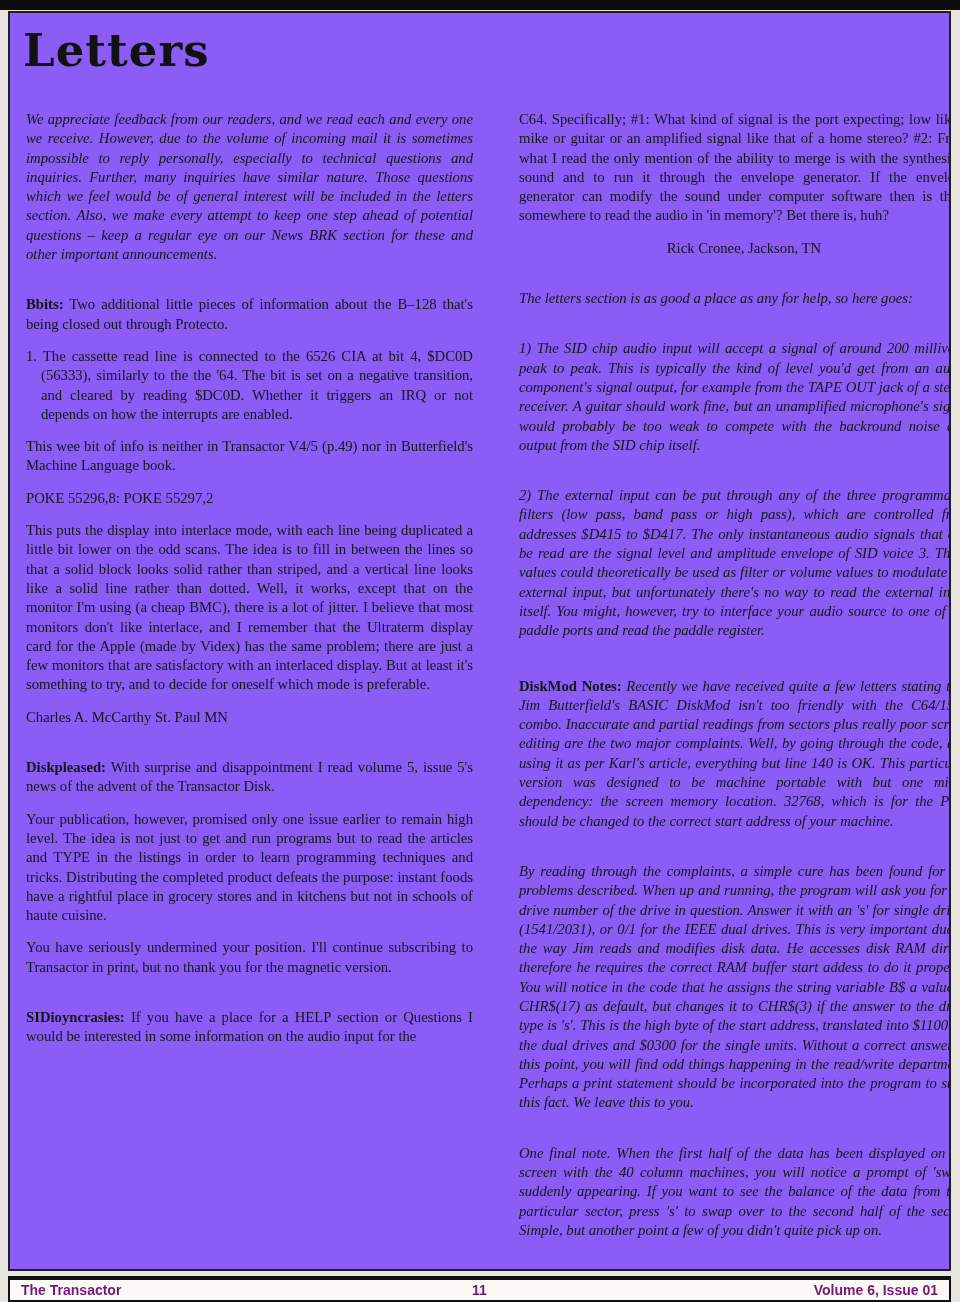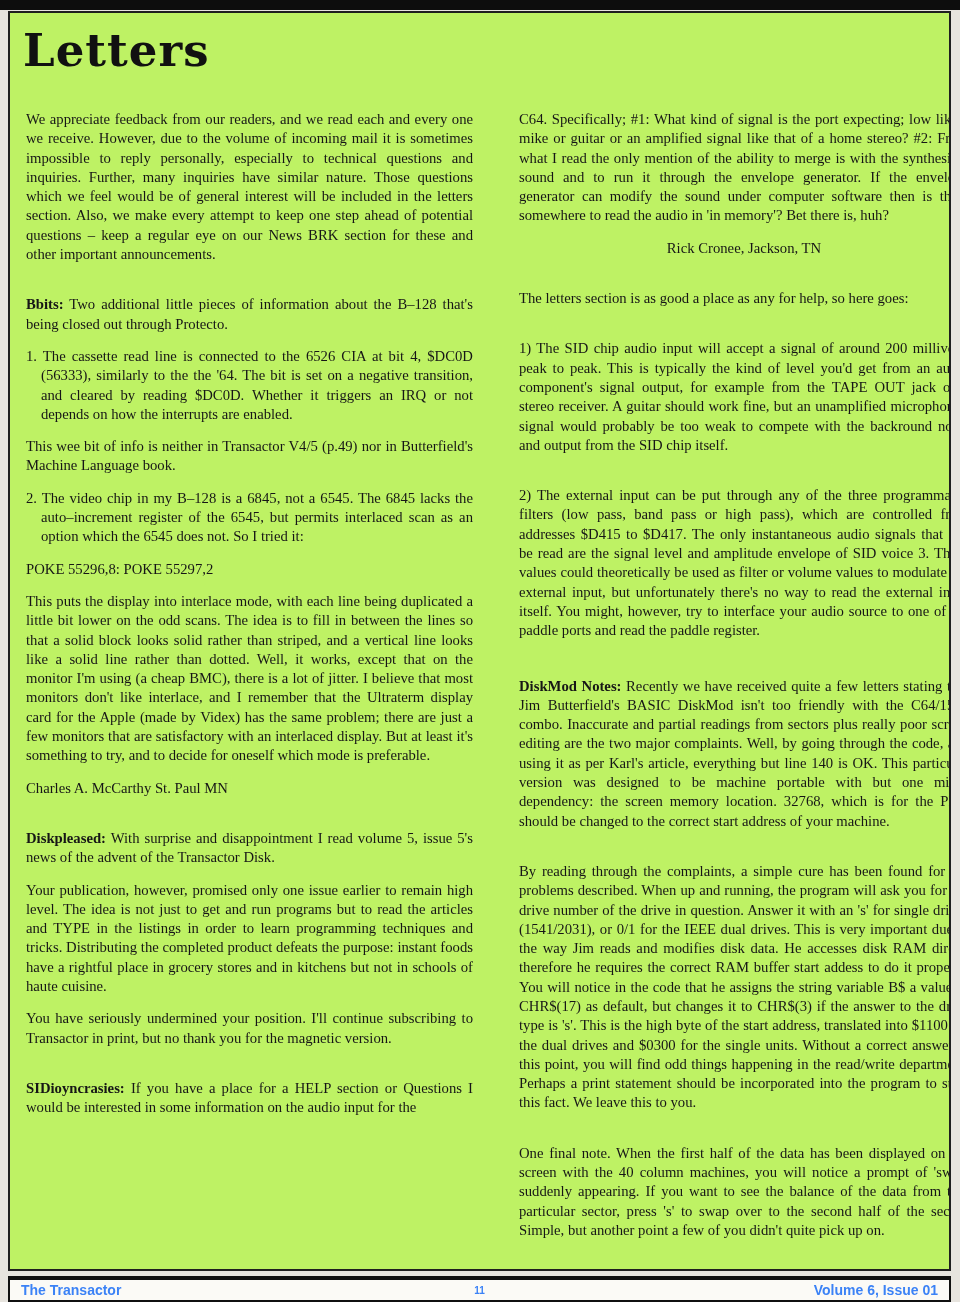--- a/index.html
+++ b/index.html
@@ -9,21 +9,21 @@
     background: #e7e4de;
     font-family: "Liberation Serif", serif;
     overflow: hidden;
   }
   .top-strip {
     position: absolute; left: 0; top: 0; width: 960px; height: 10px;
     background: #0d0d0d;
   }
   .page {
     position: absolute; left: 8px; top: 11px; width: 943px; height: 1260px;
-    background: #bef264;
+    background: #8b5cf6;
     border: 2px solid #1f1f1f;
     overflow: hidden;
   }
   .title {
     position: absolute; left: 13px; top: 15px;
     font-family: "DejaVu Serif", serif;
     font-weight: bold;
     font-size: 45px;
     line-height: 1;
     letter-spacing: 1px;
@@ -35,63 +35,62 @@
     text-align: justify;
     color: #161616;
   }
   .col-left  { left: 16px;  width: 447px; }
   .col-right { left: 499px; width: 450px; margin-left: 10px; }
   p.para  { margin-top: 13px; }
   p.first { margin-top: 0; }
   p.sect  { margin-top: 31px; }
   p.sect2 { margin-top: 36px; }
   .lead { font-weight: bold; }
-  .italic { }
+  .italic { font-style: italic; }
   .hang { padding-left: 15px; text-indent: -15px; }
   .center { margin-top: 13px; }
   .sig { text-align: left; margin-top: 0; }
   .sig-inset { padding-right: 26px; }
   .pullup { margin-top: -19.3px; text-align: center; }
   .footer {
     position: absolute; left: 8px; top: 1276px; width: 943px; height: 26px;
     background: #fbfaf6;
     border: 2px solid #101010;
     border-top-width: 4px;
     display: flex; align-items: center; justify-content: space-between;
     padding: 0 11px;
     font-family: "Liberation Sans", sans-serif;
     font-weight: bold;
     font-size: 14px;
-    color: #3b82f6;
+    color: #701a75;
   }
   .footer-center {
     position: absolute; left: 0; right: 0;
     text-align: center;
-    font-size: 10px;
+    font-size: 14px;
   }
 </style>
 </head>
 <body>
 
 <div class="top-strip"></div>
 
 <div class="page">
 
   <div class="title">Letters</div>
 
   <div class="col col-left">
     <p class="para first italic">We appreciate feedback from our readers, and we read each and every one we receive. However, due to the volume of incoming mail it is sometimes impossible to reply personally, especially to technical questions and inquiries. Further, many inquiries have similar nature. Those questions which we feel would be of general interest will be included in the letters section. Also, we make every attempt to keep one step ahead of potential questions – keep a regular eye on our News BRK section for these and other important announcements.</p>
 
     <p class="para sect"><span class="lead">Bbits:</span> <span>Two additional little pieces of information about the B–128 that's being closed out through Protecto.</span></p>
 
     <p class="para hang"><span>1.</span> <span>The cassette read line is connected to the 6526 CIA at bit 4, $DC0D (56333), similarly to the the '64. The bit is set on a negative transition, and cleared by reading $DC0D. Whether it triggers an IRQ or not depends on how the interrupts are enabled.</span></p>
 
     <p class="para">This wee bit of info is neither in Transactor V4/5 (p.49) nor in Butterfield's Machine Language book.</p>
 
-    <p class="para hang"><span>2.</span> <span>The video chip in my B–128 is a 6845, not a 6545. The 6845 lacks the auto–increment register of the 6545, but permits interlaced scan as an option which the 6545 does not. So I tried it:</span></p>
 
     <p class="para center">POKE 55296,8: POKE 55297,2</p>
 
     <p class="para">This puts the display into interlace mode, with each line being duplicated a little bit lower on the odd scans. The idea is to fill in between the lines so that a solid block looks solid rather than striped, and a vertical line looks like a solid line rather than dotted. Well, it works, except that on the monitor I'm using (a cheap BMC), there is a lot of jitter. I believe that most monitors don't like interlace, and I remember that the Ultraterm display card for the Apple (made by Videx) has the same problem; there are just a few monitors that are satisfactory with an interlaced display. But at least it's something to try, and to decide for oneself which mode is preferable.</p>
 
     <p class="para sig sig-inset">Charles A. McCarthy  St. Paul  MN</p>
 
     <p class="para sect"><span class="lead">Diskpleased:</span> <span>With surprise and disappointment I read volume 5, issue 5's news of the advent of the Transactor Disk.</span></p>
 
 

